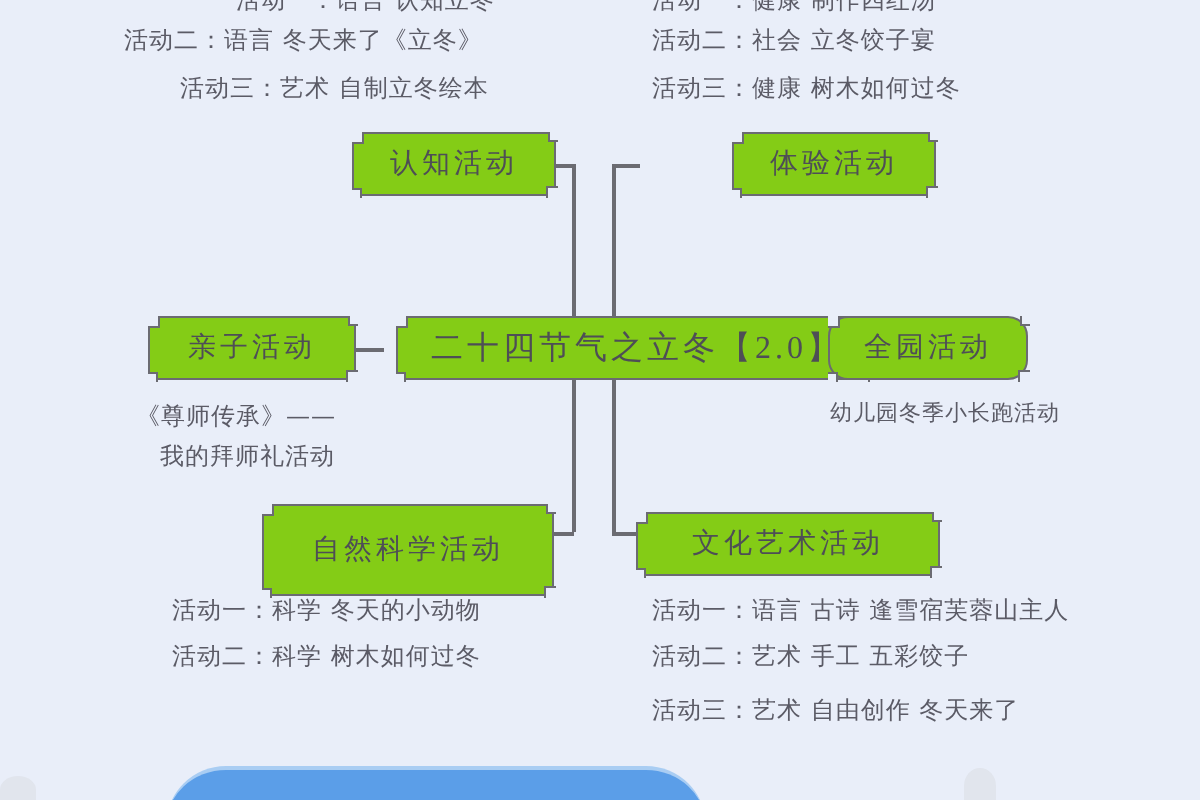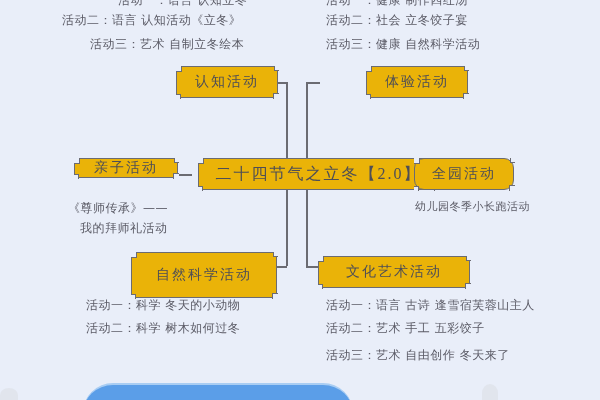--- a/index.html
+++ b/index.html
@@ -12,21 +12,21 @@
     }
     .line-text {
       position: absolute;
       font-size: 12px;
       color: #5b5b66;
       white-space: nowrap;
       letter-spacing: 0.5px;
     }
     .node {
       position: absolute;
-      background: #eab308;
+      background: #84cc16;
       border: 1.5px solid #6b6b72;
       display: flex;
       align-items: center;
       justify-content: center;
       font-size: 14px;
       color: #4e4e56;
       letter-spacing: 2px;
       white-space: nowrap;
     }
     
@@ -60,26 +60,26 @@
       position: absolute;
       background: #dfe2ea;
       border-radius: 50% 50% 0 0;
       opacity: 0.8;
     }
   </style>
 </head>
 <body>
 
 <div class="line-text" style="left:118px; top:-8px;">活动一：语言  认知立冬</div>
-<div class="line-text" style="left:62px; top:12px;">活动二：语言  认知活动《立冬》</div>
+<div class="line-text" style="left:62px; top:12px;">活动二：语言  冬天来了《立冬》</div>
 <div class="line-text" style="left:90px; top:36px;">活动三：艺术  自制立冬绘本</div>
 
 <div class="line-text" style="left:326px; top:-8px;">活动一：健康  制作四红汤</div>
 <div class="line-text" style="left:326px; top:12px;">活动二：社会  立冬饺子宴</div>
-<div class="line-text" style="left:326px; top:36px;">活动三：健康  自然科学活动</div>
+<div class="line-text" style="left:326px; top:36px;">活动三：健康  树木如何过冬</div>
 
 <div class="hline" style="left:277px; top:82px; width:10px;"></div>
 <div class="vline" style="left:286px; top:82px; height:76px;"></div>
 
 <div class="hline" style="left:306px; top:82px; width:14px;"></div>
 <div class="vline" style="left:306px; top:82px; height:76px;"></div>
 
 <div class="vline" style="left:286px; top:190px; height:76px;"></div>
 <div class="hline" style="left:277px; top:266px; width:10px;"></div>
 
@@ -100,21 +100,21 @@
     <span class="c2"></span>
   <span>体验活动</span>
 </div>
 
 <div class="node center-node" style="left:198px; top:158px; width:241px; height:32px;font-family:Liberation Serif, serif;">
   <span class="c1"></span>
     <span class="c2"></span>
   <span>二十四节气之立冬【2.0】</span>
 </div>
 
-<div class="node" style="left:74px; top:158px; width:104px; height:20px;">
+<div class="node" style="left:74px; top:158px; width:104px; height:32px;">
   <span class="c1"></span>
     <span class="c2"></span>
   <span>亲子活动</span>
 </div>
 
 <div class="node" style="left:414px; top:158px; width:100px; height:32px;border-radius:10px;">
   <span class="c1"></span>
     <span class="c2"></span>
   <span>全园活动</span>
 </div>

